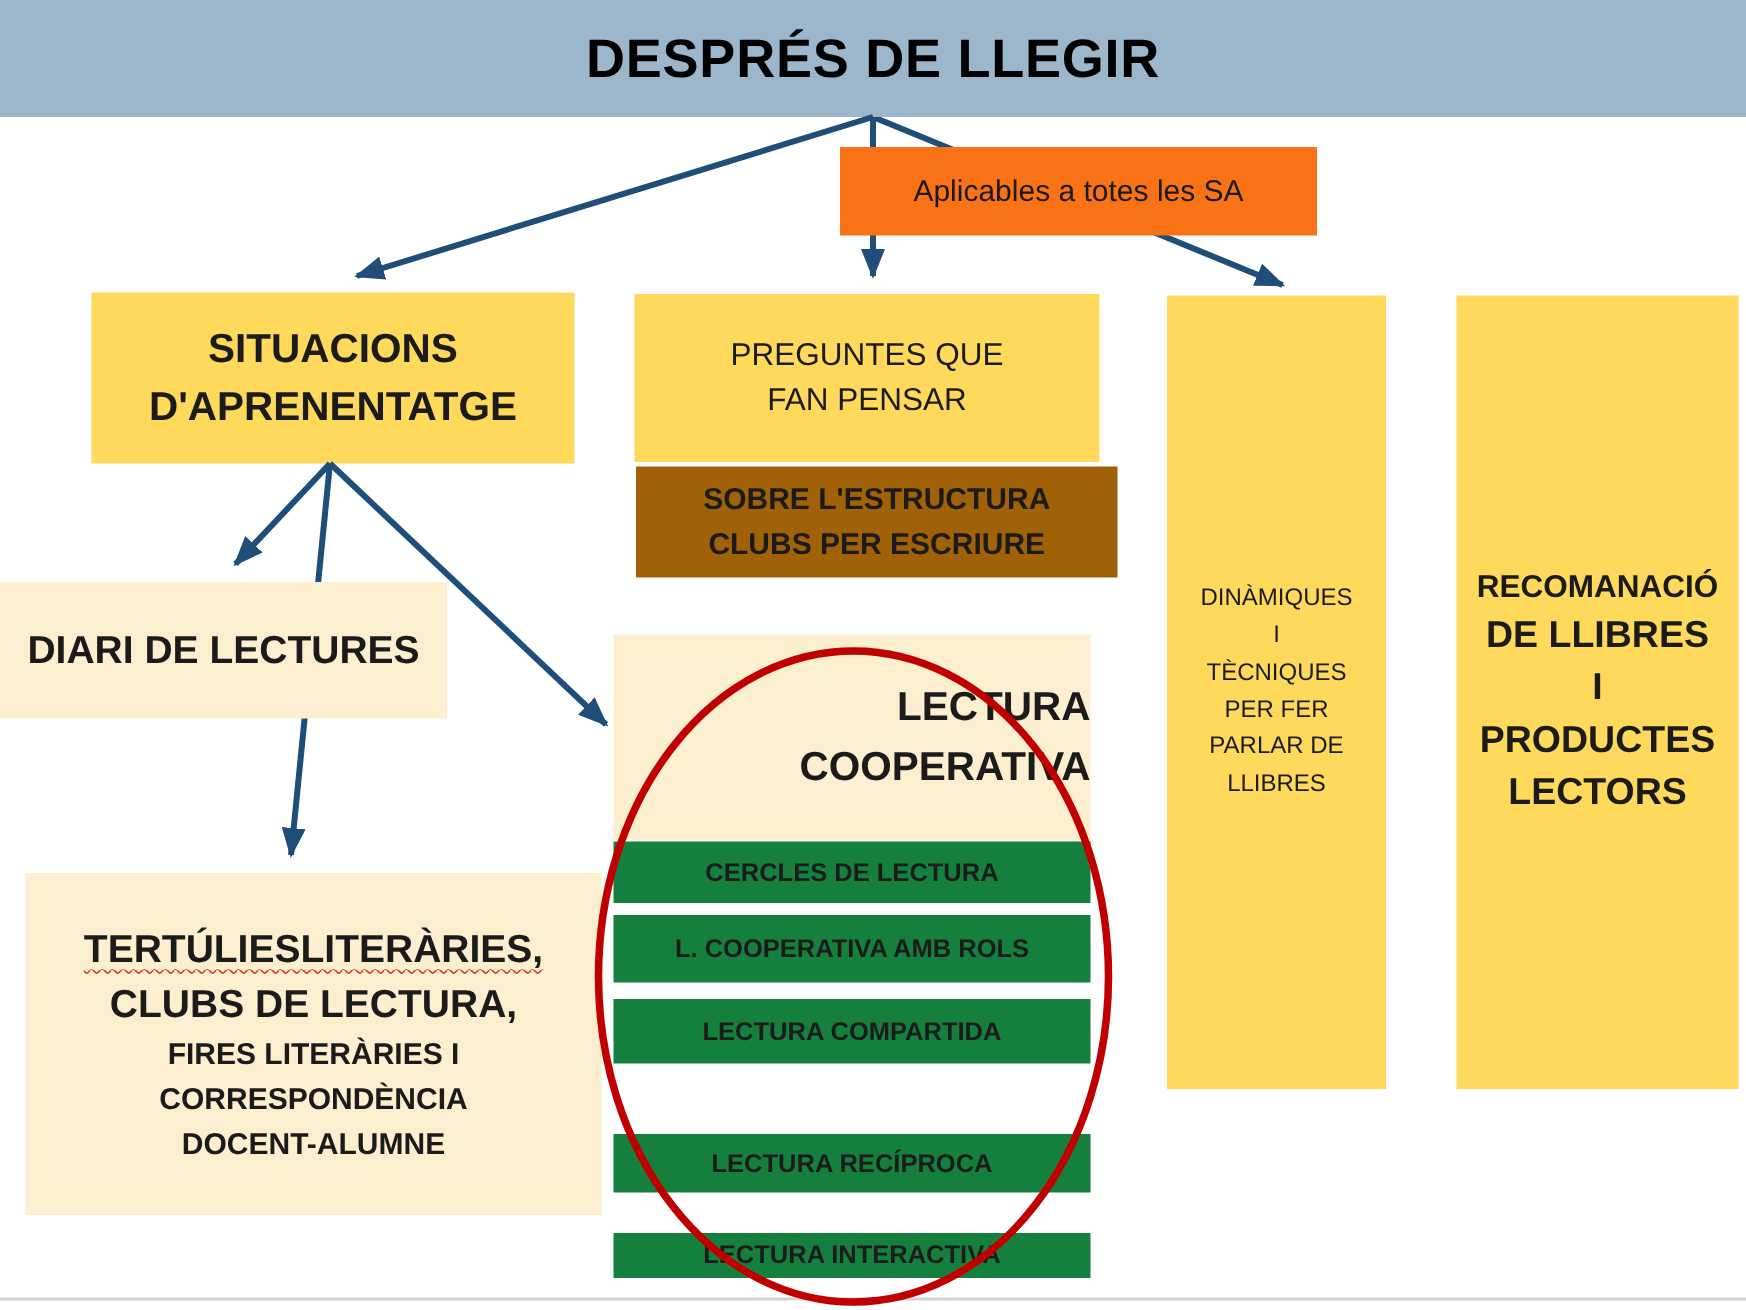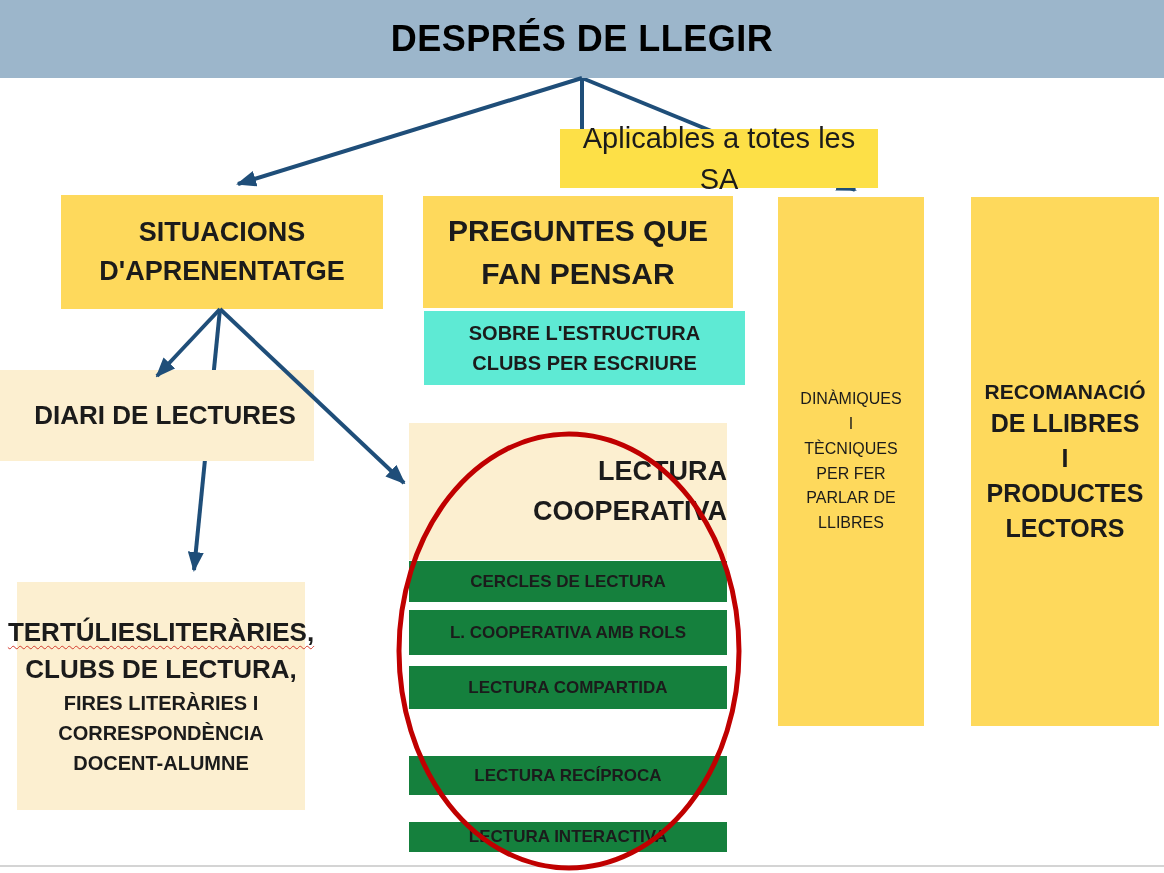--- a/index.html
+++ b/index.html
@@ -12,30 +12,30 @@
   .band{
     left:0;top:0;width:1164px;height:78px;background:#9CB6CB;
     display:flex;align-items:center;justify-content:center;
   }
   .band .title{font-size:36px;font-weight:600;letter-spacing:0.5px;color:#000000;}
   .box{
     display:flex;flex-direction:column;align-items:center;justify-content:center;
     text-align:center;line-height:1.4;
   }
   .note{
-    left:560px;top:98px;width:318px;height:59px;background:#fde047;
-    font-size:29px;font-weight:400;margin-top:31px;
+    left:560px;top:98px;width:318px;height:59px;background:#f97316;
+    font-size:20px;font-weight:400;
   }
   .yellow{background:#FED95C;}
   .cream{background:#FCEFD0;}
   .situacions{left:61px;top:195px;width:322px;height:114px;font-size:27px;font-weight:600;line-height:1.45;}
-  .preguntes{left:423px;top:196px;width:310px;height:112px;font-size:30px;font-weight:700;line-height:1.45;}
-  .sobre{left:424px;top:311px;width:321px;height:74px;background:#5eead4;font-size:20px;font-weight:600;line-height:1.5;}
-  .diari{left:0;top:370px;width:298px;height:91px;font-size:26px;font-weight:600;padding-left:16px;}
-  .tertulies{left:17px;top:582px;width:288px;height:228px;font-size:26px;font-weight:600;line-height:1.42;}
+  .preguntes{left:423px;top:196px;width:310px;height:112px;font-size:21px;font-weight:400;line-height:1.45;}
+  .sobre{left:424px;top:311px;width:321px;height:74px;background:#a16207;font-size:20px;font-weight:600;line-height:1.5;}
+  .diari{left:0;top:388px;width:298px;height:91px;font-size:26px;font-weight:600;}
+  .tertulies{left:17px;top:582px;width:384px;height:228px;font-size:26px;font-weight:600;line-height:1.42;}
   .tertulies .small{font-size:20px;line-height:1.5;font-weight:600;}
   .tertulies .squiggle{
     text-decoration:underline wavy #d33a2c;
     text-decoration-thickness:1px;text-underline-offset:4px;
   }
   .coop-head{left:409px;top:423px;width:318px;height:137px;font-size:27px;font-weight:600;line-height:1.45;align-items:flex-end;}
   .greenbar{
     left:409px;width:318px;background:#15803d;
     display:flex;align-items:center;justify-content:center;text-align:center;
     font-size:17px;font-weight:600;

